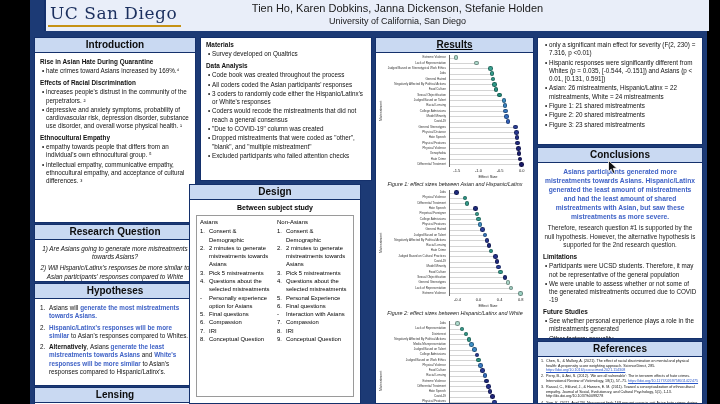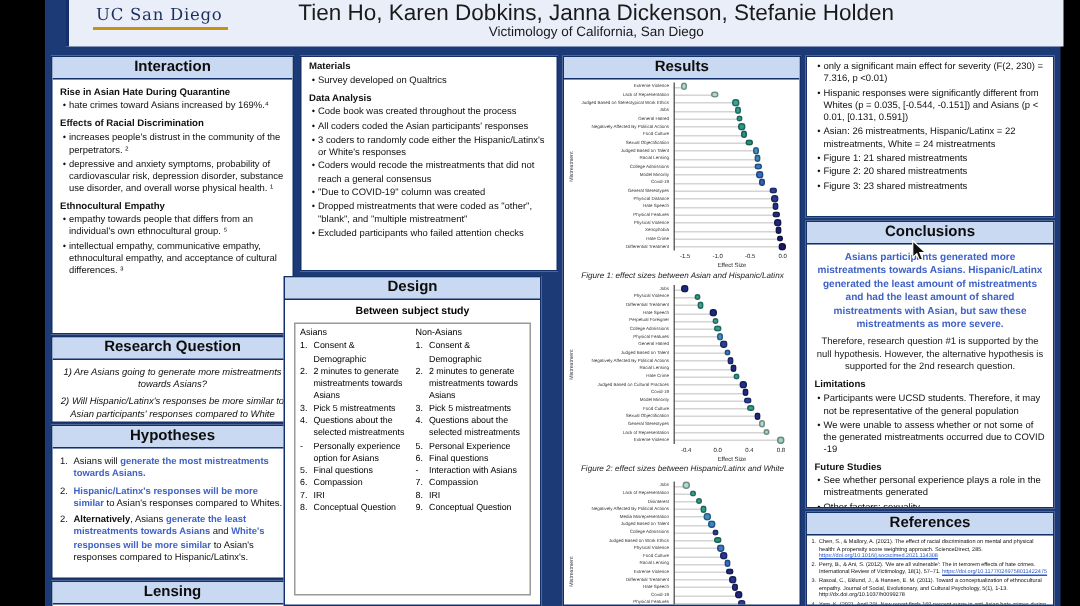--- a/index.html
+++ b/index.html
@@ -1,23 +1,23 @@
 <!DOCTYPE html>
 <html><head>
 <meta charset="utf-8">
 <style>
   html,body{margin:0;padding:0;background:#000;}
   #screen{position:relative;width:720px;height:404px;background:#000;overflow:hidden;
           font-family:"Liberation Sans",sans-serif;-webkit-font-smoothing:antialiased;}
   #poster{position:absolute;left:30px;top:0;width:677px;height:404px;background:#1c3a75;}
   #header-band{position:absolute;left:14px;top:0;width:663px;height:31px;background:#e9eef9;border-left:2px solid #14306b;}
-  .logo{position:absolute;left:16px;top:3px;font-family:"DejaVu Serif","Liberation Serif",serif;
-        font-size:11px;color:#1b2f5e;border-bottom:2px solid #c69214;padding:0 4px 2px 2px;letter-spacing:.5px;}
+  .logo{position:absolute;left:2px;top:3px;font-family:"DejaVu Serif","Liberation Serif",serif;
+        font-size:17px;color:#1b2f5e;border-bottom:2px solid #c69214;padding:0 4px 2px 2px;letter-spacing:.5px;}
   .authors{position:absolute;left:120px;right:80px;top:2px;text-align:center;color:#1a1a1a;}
-  .authors .l1{font-size:15px;line-height:13px;}
+  .authors .l1{font-size:11px;line-height:13px;}
   .authors .l2{font-size:9px;line-height:12px;}
   .box{position:absolute;background:#fff;border:1.5px solid #14306b;box-sizing:border-box;overflow:hidden;}
   .bar{background:#c9d9f2;border-bottom:1.5px solid #14306b;font-weight:bold;text-align:center;
        font-size:10px;line-height:13px;height:14px;color:#0d0d0d;}
   .body{padding:2px 5px;font-size:6.3px;line-height:1.32;color:#111;}
   .subh{font-weight:bold;font-size:6.4px;margin-top:3px;}
   .li{display:flex;margin-top:1px;}
   .blt{width:6px;flex:none;text-align:center;}
   .lit{flex:1;}
   .rq{font-style:italic;text-align:center;font-size:6.3px;margin-top:2.5px;line-height:1.35;}
@@ -54,26 +54,26 @@
 </head>
 <body>
 
 <div id="screen">
   <div id="poster">
 
     <div id="header-band">
       <div class="logo">UC San Diego</div>
       <div class="authors">
         <div class="l1">Tien Ho, Karen Dobkins, Janna Dickenson, Stefanie Holden</div>
-        <div class="l2">Victimology of California, San Diego</div>
+        <div class="l2">University of California, San Diego</div>
       </div>
     </div>
 
     <div class="box" style="left:4px;top:37px;width:162px;height:186px;">
-      <div class="bar">Interaction</div>
+      <div class="bar">Introduction</div>
       <div class="body">
           <div class="subh">Rise in Asian Hate During Quarantine</div>
           <div class="li">
             <span class="blt">•</span>
             <span class="lit">hate crimes toward Asians increased by 169%.⁴</span>
           </div>
           <div class="subh">Effects of Racial Discrimination</div>
           <div class="li">
             <span class="blt">•</span>
             <span class="lit">increases people's distrust in the community of the perpetrators. ²</span>
@@ -256,21 +256,21 @@
               </div>
               <div class="step">
                 <span class="num">9.</span>
                 <span class="stxt">Conceptual Question</span>
               </div>
             </div>
         </div>
       </div>
     </div>
 
-    <div class="box" style="left:345px;top:37px;width:159px;height:367px;">
+    <div class="box" style="left:345px;top:37px;width:159px;height:367px;text-decoration:underline;">
       <div class="bar">Results</div>
       <div class="chart" style="left:3px;top:17px;width:152px;height:134px;">
           <div class="ch-ylabel" style="left: 3px; top: 56px;">Mistreatment</div>
           <div class="ch-lab" style="left: 8px; width: 59px; top: 1.16667px;">Extreme Violence</div>
           <div class="ch-line" style="left: 70px; top: 2.66667px; width: 6.93333px;"></div>
           <div class="ch-dot" style="left: 74.6333px; top: 0.366667px; background: rgb(174, 219, 205);"></div>
           <div class="ch-lab" style="left: 8px; width: 59px; top: 6.5px;">Lack of Representation</div>
           <div class="ch-line" style="left: 70px; top: 8px; width: 27.3px;"></div>
           <div class="ch-dot" style="left: 95px; top: 5.7px; background: rgb(174, 219, 205);"></div>
           <div class="ch-lab" style="left: 8px; width: 59px; top: 11.8333px;">Judged Based on Stereotypical Work Ethics</div>

